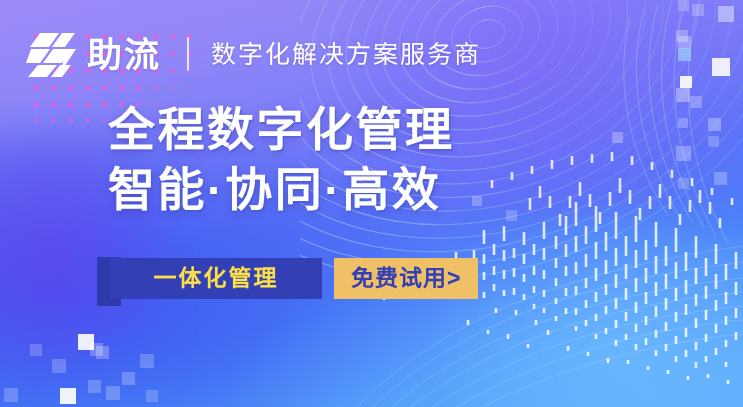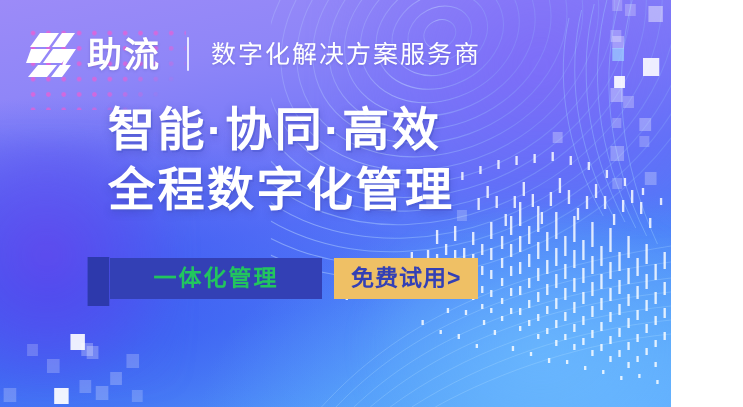--- a/index.html
+++ b/index.html
@@ -5,21 +5,21 @@
 <style>
   html, body {
     margin: 0;
     padding: 0;
     background: #ffffff;
   }
   * { box-sizing: border-box; }
 
   .banner {
     position: relative;
-    width: 671px;
+    width: 743px;
     height: 407px;
     overflow: hidden;
     font-family: "Liberation Sans", "DejaVu Sans", sans-serif;
     background:
       radial-gradient(120% 95% at 96% 100%, #62b0ff 0%, rgba(98,176,255,0) 55%),
       radial-gradient(90% 80% at 8% 72%, #3a58f0 0%, rgba(58,88,240,0) 60%),
       linear-gradient(168deg, #9c8bf8 0%, #8f86f8 18%, #7a7bf8 34%, #5a74f8 52%, #4a7df8 68%, #4f95f8 84%, #5aa9f6 100%);
     user-select: none;
   }
 
@@ -99,21 +99,21 @@
 
   .cta-row {
     position: absolute;
     left: 110px; top: 258px;
     display: flex;
     align-items: stretch;
     height: 41px;
   }
   .btn-primary {
     background: #3340b5;
-    color: #22c55e;
+    color: #fde047;
     font-size: 23px;
     font-weight: 700;
     letter-spacing: 2px;
     display: flex;
     align-items: center;
     justify-content: center;
     padding: 12px 26px;
     min-width: 212px;
     border: none;
     font-family: inherit;
@@ -331,22 +331,22 @@
         <g fill="#ffffff">
           <polygon points="40,20 50,20 34,44 38,30 30,30"></polygon>
         </g>
       </svg>
       <div class="brand-name">助流</div>
       <div class="brand-divider"></div>
       <div class="brand-tagline">数字化解决方案服务商</div>
     </div>
 
     <div class="headline">
+      <div class="headline-line">全程数字化管理</div>
       <div class="headline-line">智能·协同·高效</div>
-      <div class="headline-line">全程数字化管理</div>
     </div>
 
     <div class="cta-row">
       <button class="btn-primary" type="button">一体化管理</button>
       <button class="btn-trial" type="button">免费试用&gt;</button>
     </div>
 
   </div>
 </div>
 

